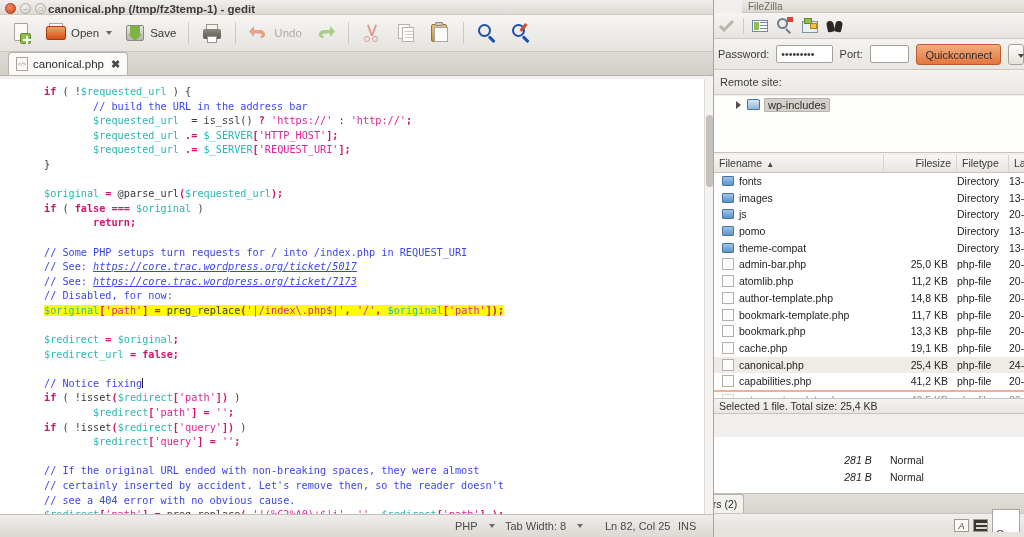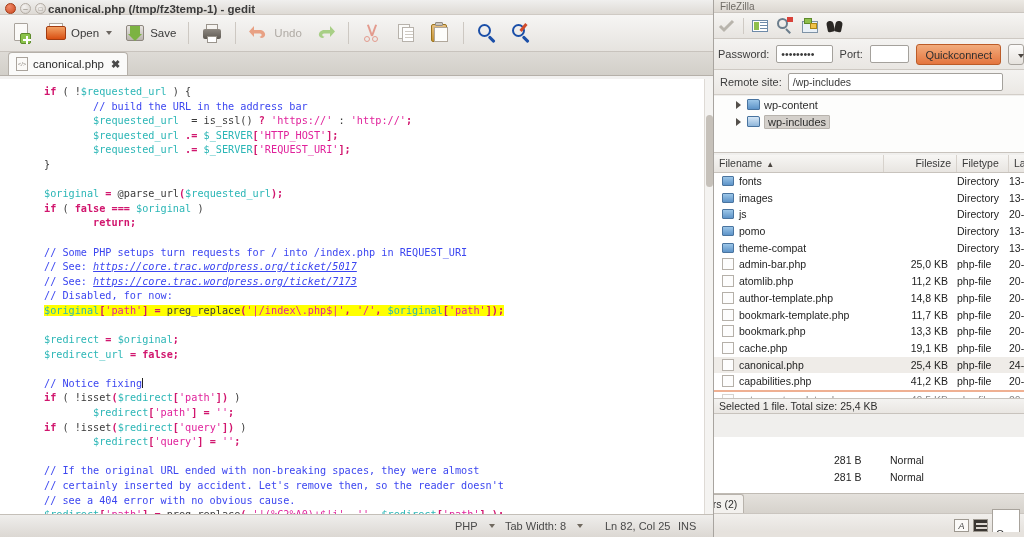--- a/index.html
+++ b/index.html
@@ -118,21 +118,21 @@
 
   .g-status { position:absolute; left:0; right:0; bottom:0; height:23px;
               background:linear-gradient(#efeeec,#dcd8d3); border-top:1px solid #c4bfb8;
               display:flex; align-items:center; }
   .st { font-size:11px; color:#4a4a4a; display:flex; align-items:center; gap:8px; }
   .st .caret { border-top-color:#70695f; }
 
   
   #fz { position:absolute; left:714px; top:0; width:310px; height:537px; background:#f0efed; overflow:hidden; }
   .fz-title { height:13px; background:linear-gradient(#ece9e4,#dcd7d1); border-bottom:1px solid #cac5bf;
-              font-size:10px; color:#6e6a64; padding-left:6px; line-height:13px; }
+              font-size:10px; color:#6e6a64; padding-left:6px; line-height:13px;margin-left:28px; }
   .fz-toolbar { height:26px; background:linear-gradient(#f6f5f3,#e7e4e0); border-bottom:1px solid #cdc8c2;
                 display:flex; align-items:center; gap:7px; padding-left:4px; }
   .fzi { width:18px; height:18px; position:relative; }
   .fz-sep { width:1px; height:16px; background:#cfcac4; }
   .i-check svg { position:absolute; left:0; top:1px; }
   .i-list .box { position:absolute; left:1px; top:3px; width:16px; height:12px; background:#fff;
                  border:1px solid #6e8aa8; }
   .i-list .box i { position:absolute; left:1px; top:1px; width:5px; height:8px; background:#8fbf4c; }
   .i-list .box b { position:absolute; left:7px; top:1px; width:8px; height:1.4px; background:#6e8aa8;
                    box-shadow:0 3px 0 #6e8aa8, 0 6px 0 #6e8aa8; }
@@ -200,21 +200,21 @@
   .fz-statusline { position:absolute; left:0; top:398px; width:310px; height:16px;
                    background:linear-gradient(#f4f3f1,#e9e6e2); border-top:1px solid #c8c3bd;
                    border-bottom:1px solid #c8c3bd; font-size:10.5px; color:#2e2e2e;
                    line-height:15px; padding-left:5px; }
 
   .fz-qhdr { position:absolute; left:0; top:420px; width:310px; height:17px;
              background:linear-gradient(#f7f6f4,#e8e5e1); border-bottom:1px solid #c8c3bd;
              font-size:10.5px; color:#3a3a3a; }
   .fz-queue { position:absolute; left:0; top:437px; width:310px; height:56px; background:#fff; }
   .q-row { height:17px; position:relative; font-size:10.5px; color:#232323; }
-  .q-size { position:absolute; left:120px; width:48px; text-align:left; line-height:17px; }
+  .q-size { position:absolute; left:120px; width:48px; text-align:center; line-height:17px;font-style:italic; }
   .q-prio { position:absolute; left:176px; line-height:17px; }
   .fz-tabs { position:absolute; left:0; top:493px; width:310px; height:20px;
              background:linear-gradient(#e4e1dc,#d6d2cc); border-top:1px solid #c0bbb4;
              display:flex; align-items:flex-end; }
   .fz-tab { height:19px; background:#f3f1ee; border:1px solid #b8b3ac; border-bottom:none;
             border-radius:3px 3px 0 0; font-size:10.5px; color:#2e2e2e; padding:0 6px; line-height:18px;
             margin-left:-14px; }
   .fz-bottom { position:absolute; left:0; top:513px; width:310px; height:24px;
                background:linear-gradient(#f1efec,#e2ded9); border-top:1px solid #cac5bf;
                display:flex; align-items:center; justify-content:flex-end; gap:4px; padding-right:4px; }
@@ -396,29 +396,23 @@
     <span class="fz-lbl">Port:</span>
     <span class="fz-inp" style="width:44px;"></span>
     <span class="fz-btn">Quickconnect</span>
     <span class="fz-drop">
         <i class="caret"></i>
       </span>
   </div>
 
   <div class="fz-remote">
     <span class="fz-lbl">Remote site:</span>
-    <span class="fz-inp" style="width:215px;">/wp-includes</span>
   </div>
 
   <div class="fz-tree" id="fz-tree">
-      <div class="tr-row">
-        <span class="tr-arrow"></span>
-        <span class="folder"></span>
-        <span>wp-content</span>
-      </div>
       <div class="tr-row">
         <span class="tr-arrow"></span>
         <span class="folder open"></span>
         <span class="tr-sel">wp-includes</span>
       </div>
     </div>
 
   <div class="fz-listhdr">
     <div class="hdr-cell" style="left:0;width:170px;">
       <span>Filename</span><span class="sort-asc">▲</span>

